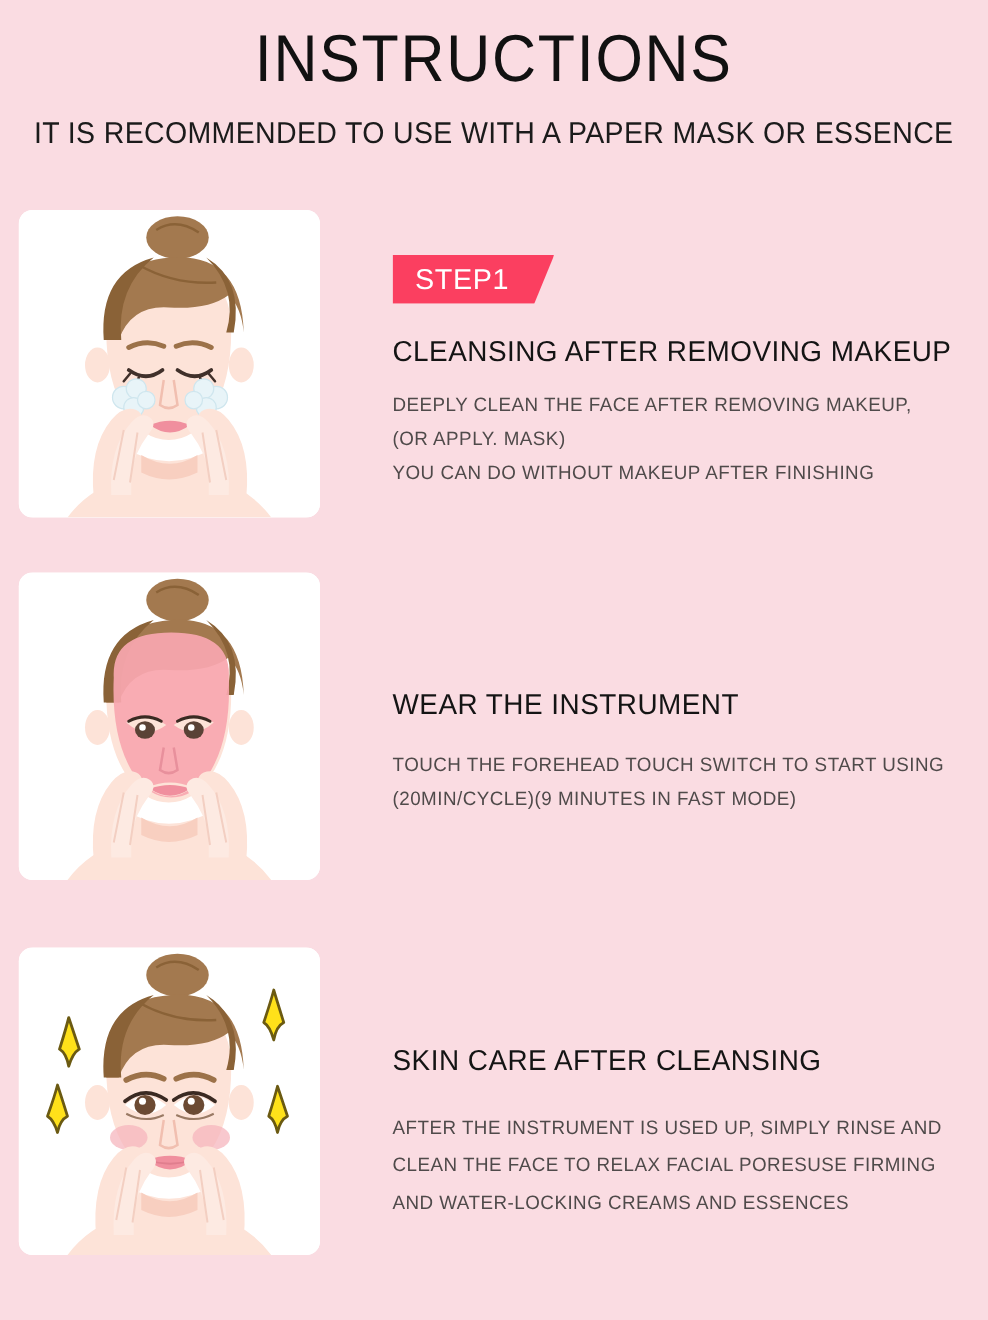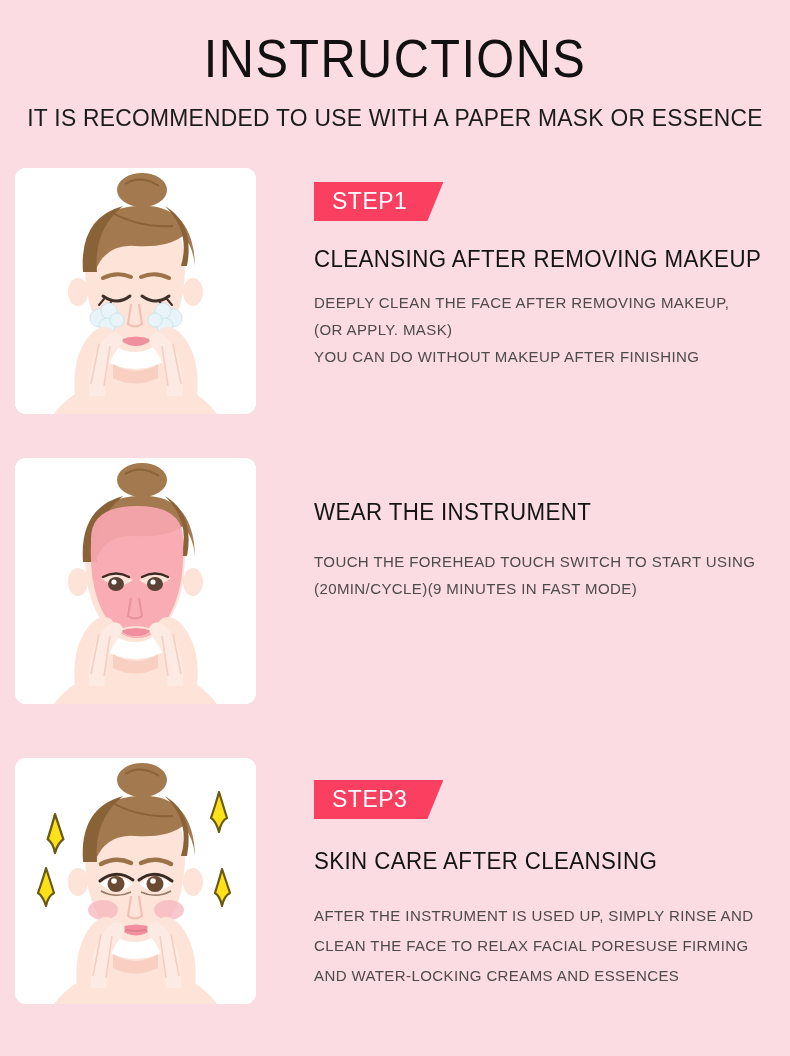--- a/index.html
+++ b/index.html
@@ -12,21 +12,21 @@
     background: #fadce2;
     font-family: "Liberation Sans", sans-serif;
     overflow: hidden;
     position: relative;
   }
 
   
   .header {
     width: 100%;
     text-align: center;
-    padding-top: 29px;
+    padding-top: 18px;
     box-sizing: border-box;
   }
   .page-title {
     font-size: 53px;
     line-height: 60px;
     font-weight: 400;
     color: #111111;
     letter-spacing: 1.5px;
     margin: 0;
     transform: scaleX(0.92);
@@ -44,21 +44,21 @@
   
   .steps {
     position: absolute;
     top: 168px;
     left: 0;
     width: 790px;
   }
   .step-row {
     position: relative;
     display: flex;
-    align-items: flex-start;
+    align-items: center;
     margin-bottom: 44px;
   }
 
   .illustration-card {
     width: 241px;
     height: 246px;
     margin-left: 15px;
     background: #ffffff;
     border-radius: 11px;
     flex: 0 0 auto;
@@ -305,21 +305,20 @@
 
         <g stroke="#6b5a12" stroke-width="2.2" fill="#ffe11a" stroke-linejoin="round">
           <path d="M33 66 q5 -16 7 -24 q3 9 8 24 q-5 3 -8 13 q-2 -10 -7 -13 z" transform="translate(-2 12) scale(1.05) "></path>
           <path d="M23 135 q6 -17 8 -25 q3 9 8 25 q-6 3 -8 13 q-3 -10 -8 -13 z"></path>
           <path d="M196 60 q6 -18 8 -26 q3 10 8 26 q-6 3 -8 14 q-3 -11 -8 -14 z"></path>
           <path d="M200 135 q5 -16 7 -24 q3 9 8 24 q-6 3 -8 13 q-2 -10 -7 -13 z"></path>
         </g>
       </svg>
     </div>
     <div class="step-content">
-      <span class="step-badge">STEP3</span>
       <div class="step-heading">SKIN CARE AFTER CLEANSING</div>
       <div class="step-body indented">
         <span class="line">AFTER THE INSTRUMENT IS USED UP, SIMPLY RINSE AND</span>
         <span class="line">CLEAN THE FACE TO RELAX FACIAL PORESUSE FIRMING</span>
         <span class="line">AND WATER-LOCKING CREAMS AND ESSENCES</span>
       </div>
     </div>
   </div>
 
 </div>

